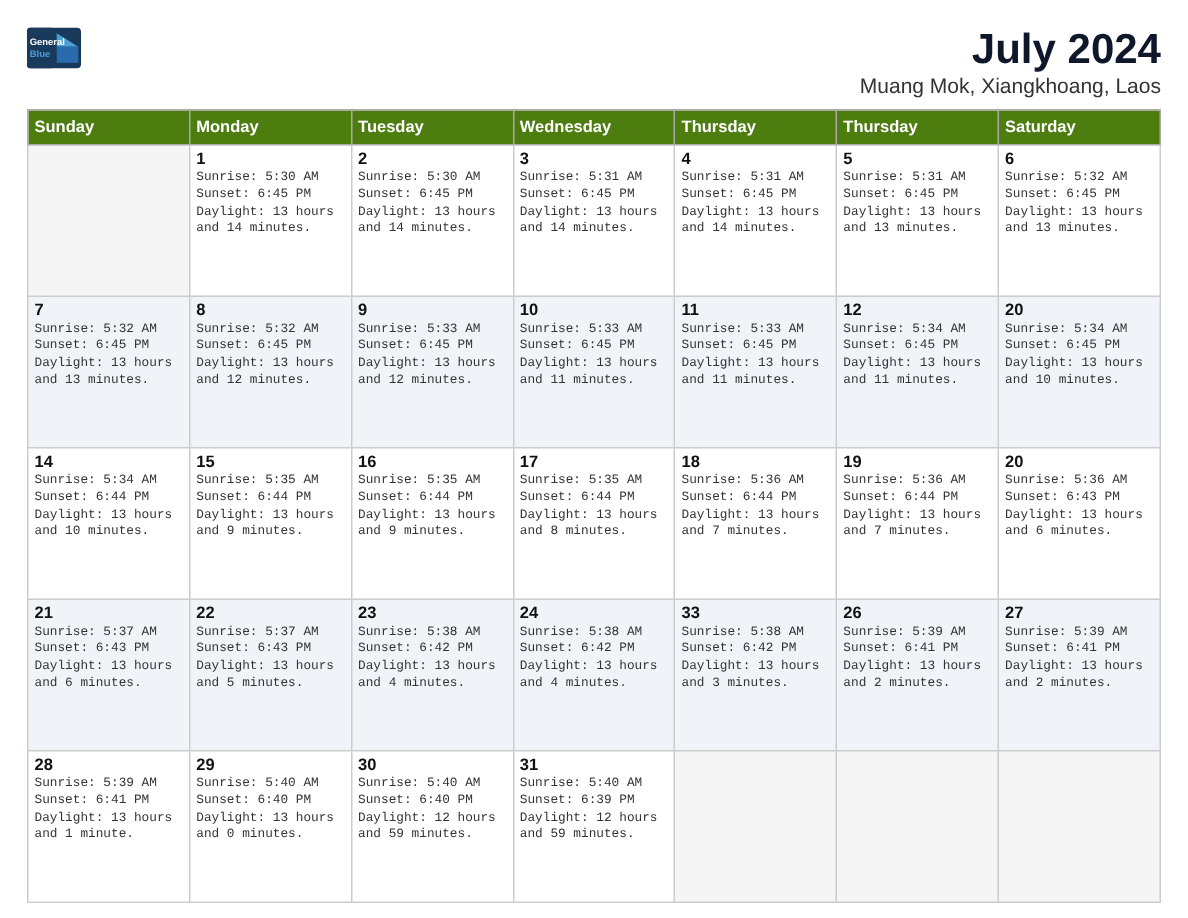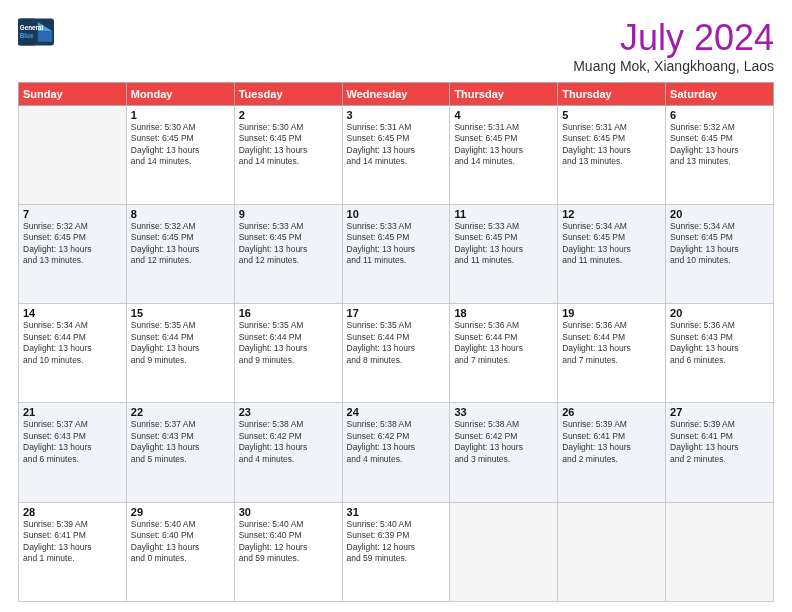--- a/index.html
+++ b/index.html
@@ -29,39 +29,39 @@
       gap: 4px;
     }
     .logo-icon {
       width: 36px;
       height: 28px;
     }
     .title-block {
       text-align: right;
     }
     .main-title {
-      font-size: 36px;
-      font-weight: normal;
-      color: #a21caf;
+      font-size: 28px;
+      font-weight: bold;
+      color: #0f172a;
       line-height: 1.1;
     }
     .subtitle {
       font-size: 14px;
       color: #333;
       font-weight: normal;
       margin-left: 28px;
     }
     .calendar {
       flex: 1;
       border-collapse: collapse;
       width: 100%;
       table-layout: fixed;
     }
     .calendar th {
-      background: #ef4444;
+      background: #4d7c0f;
       color: #fff;
       font-size: 11px;
       font-weight: bold;
       padding: 5px 4px;
       text-align: left;
       border: 1px solid #aaa;
     }
     .calendar td {
       border: 1px solid #ccc;
       vertical-align: top;
@@ -77,20 +77,21 @@
     .day-num {
       font-size: 11px;
       font-weight: bold;
       color: #111;
       margin-bottom: 1px;
     }
     .day-info {
       font-size: 8.5px;
       color: #333;
       line-height: 1.35;
+      font-family: Liberation Mono, monospace;
     }
     .row-shade td {
       background: #f0f4f8;
     }
   </style>
 </head>
 <body>
 
 <div class="page">
   <div class="header">

